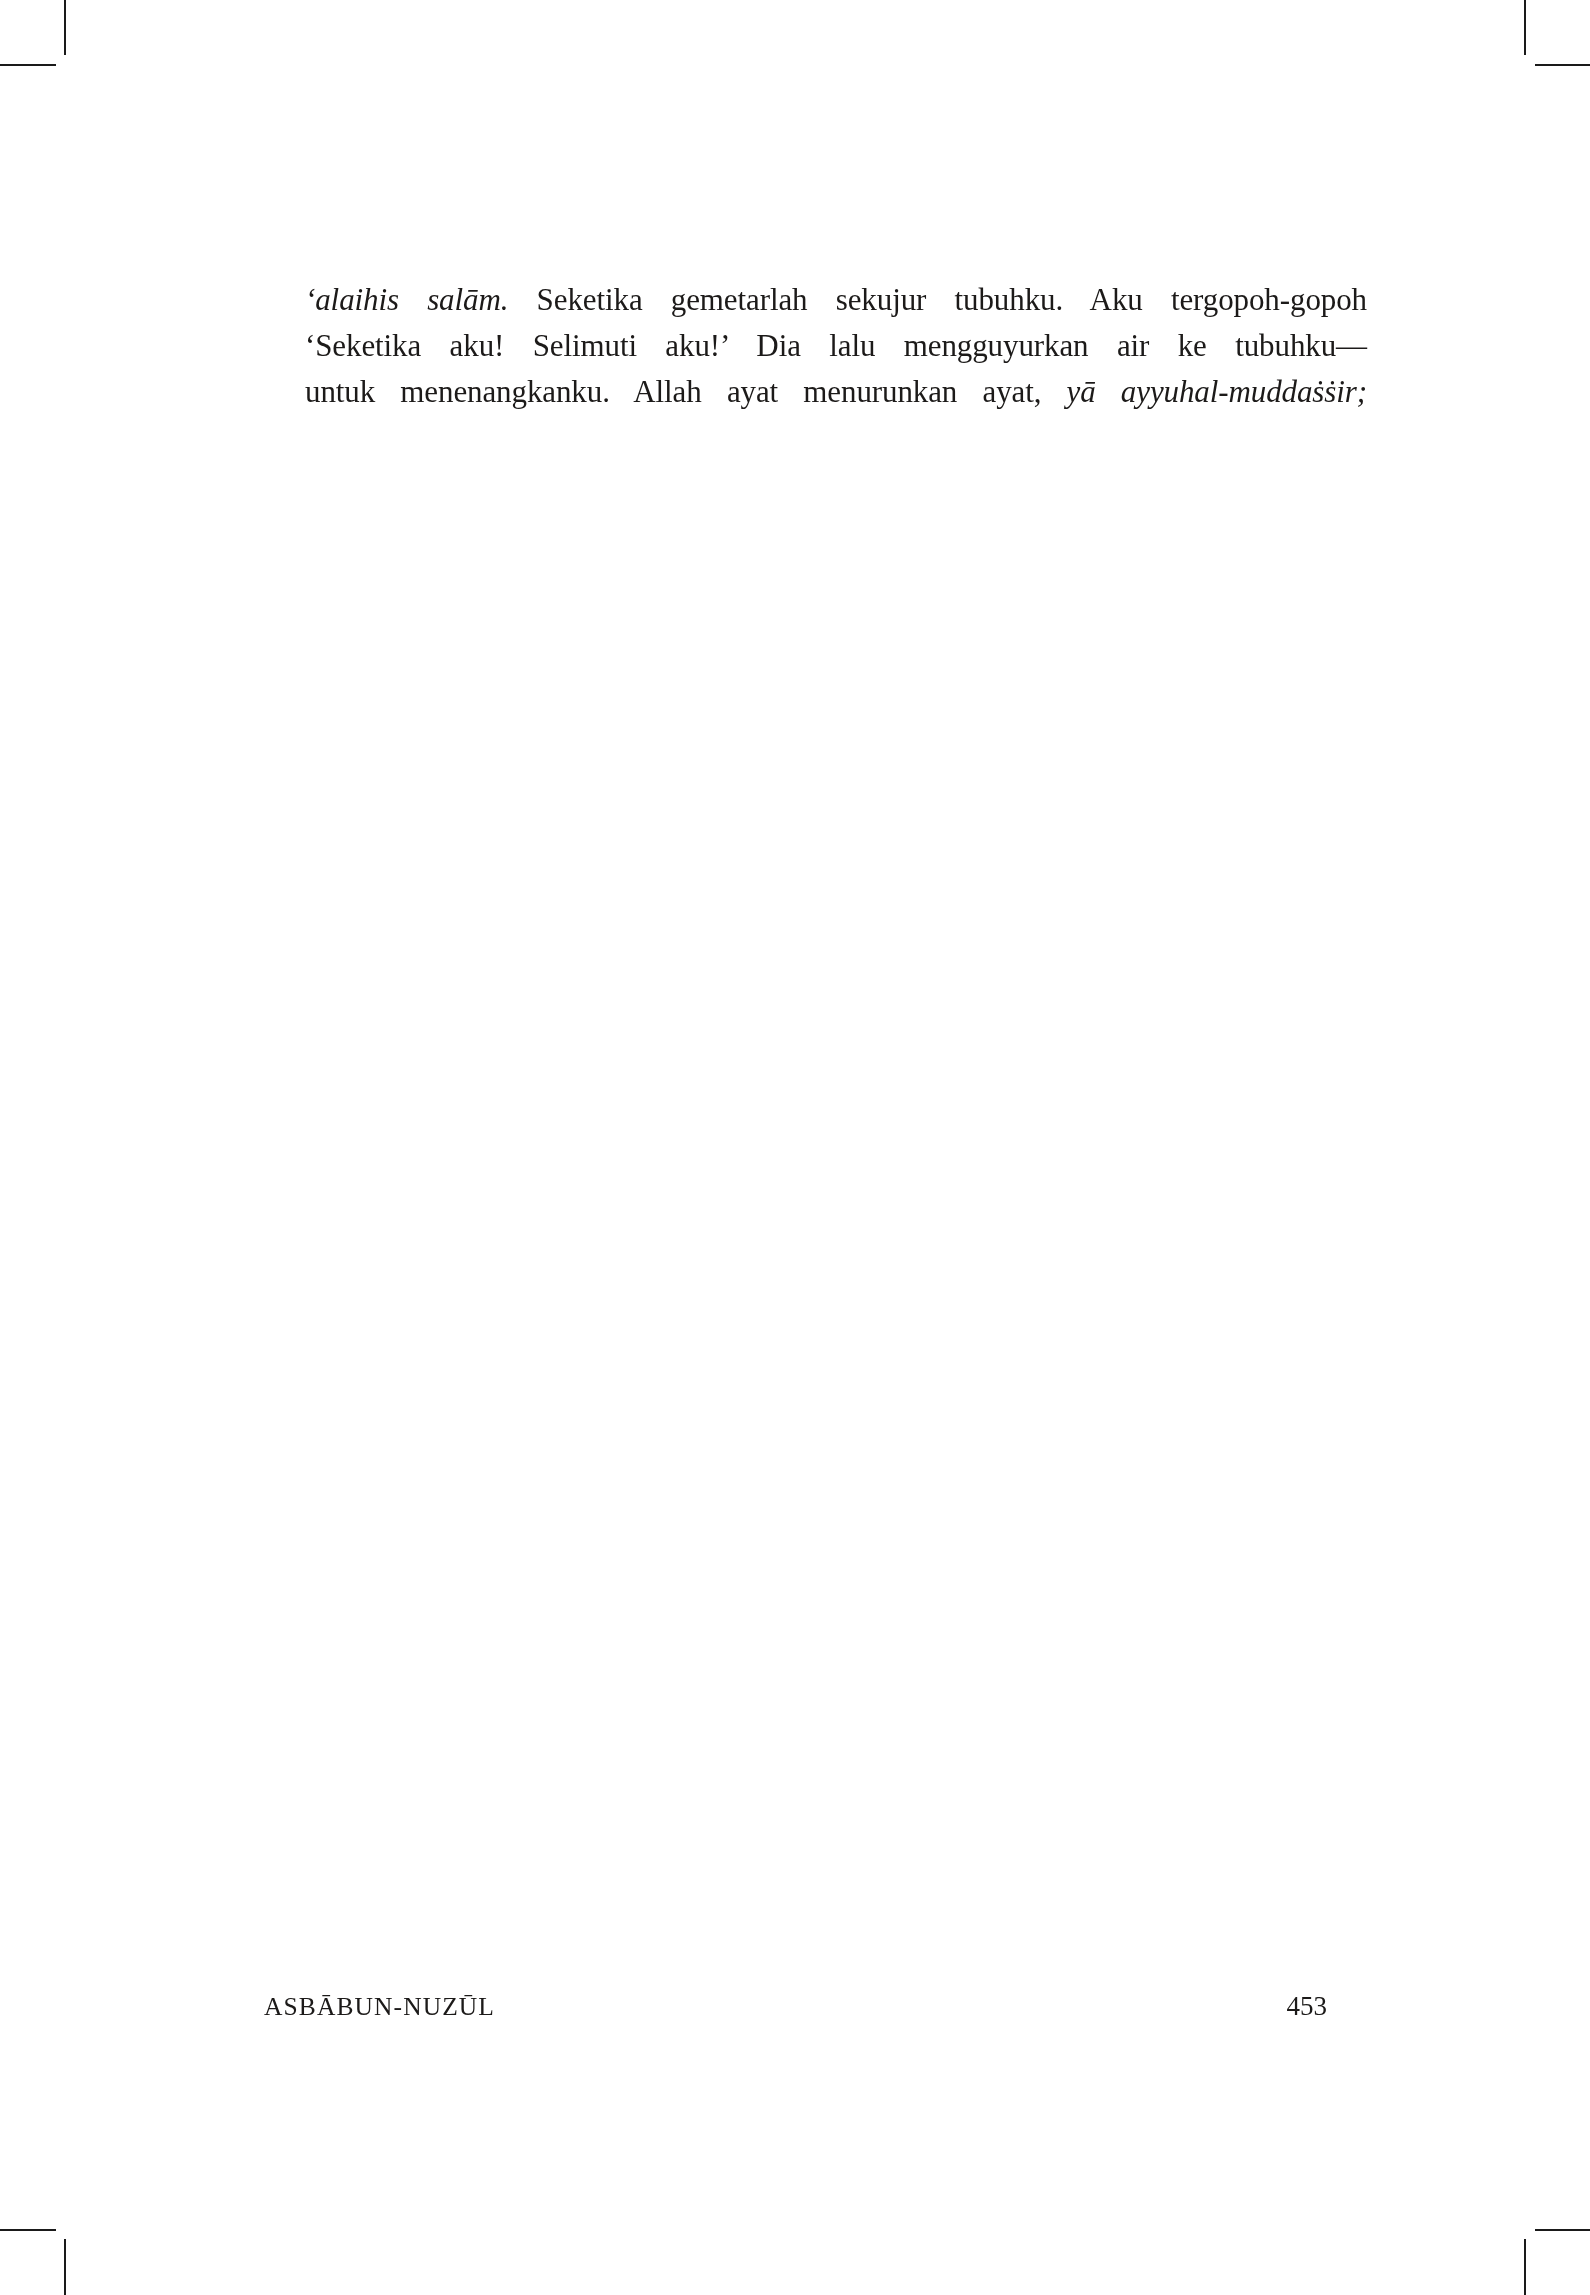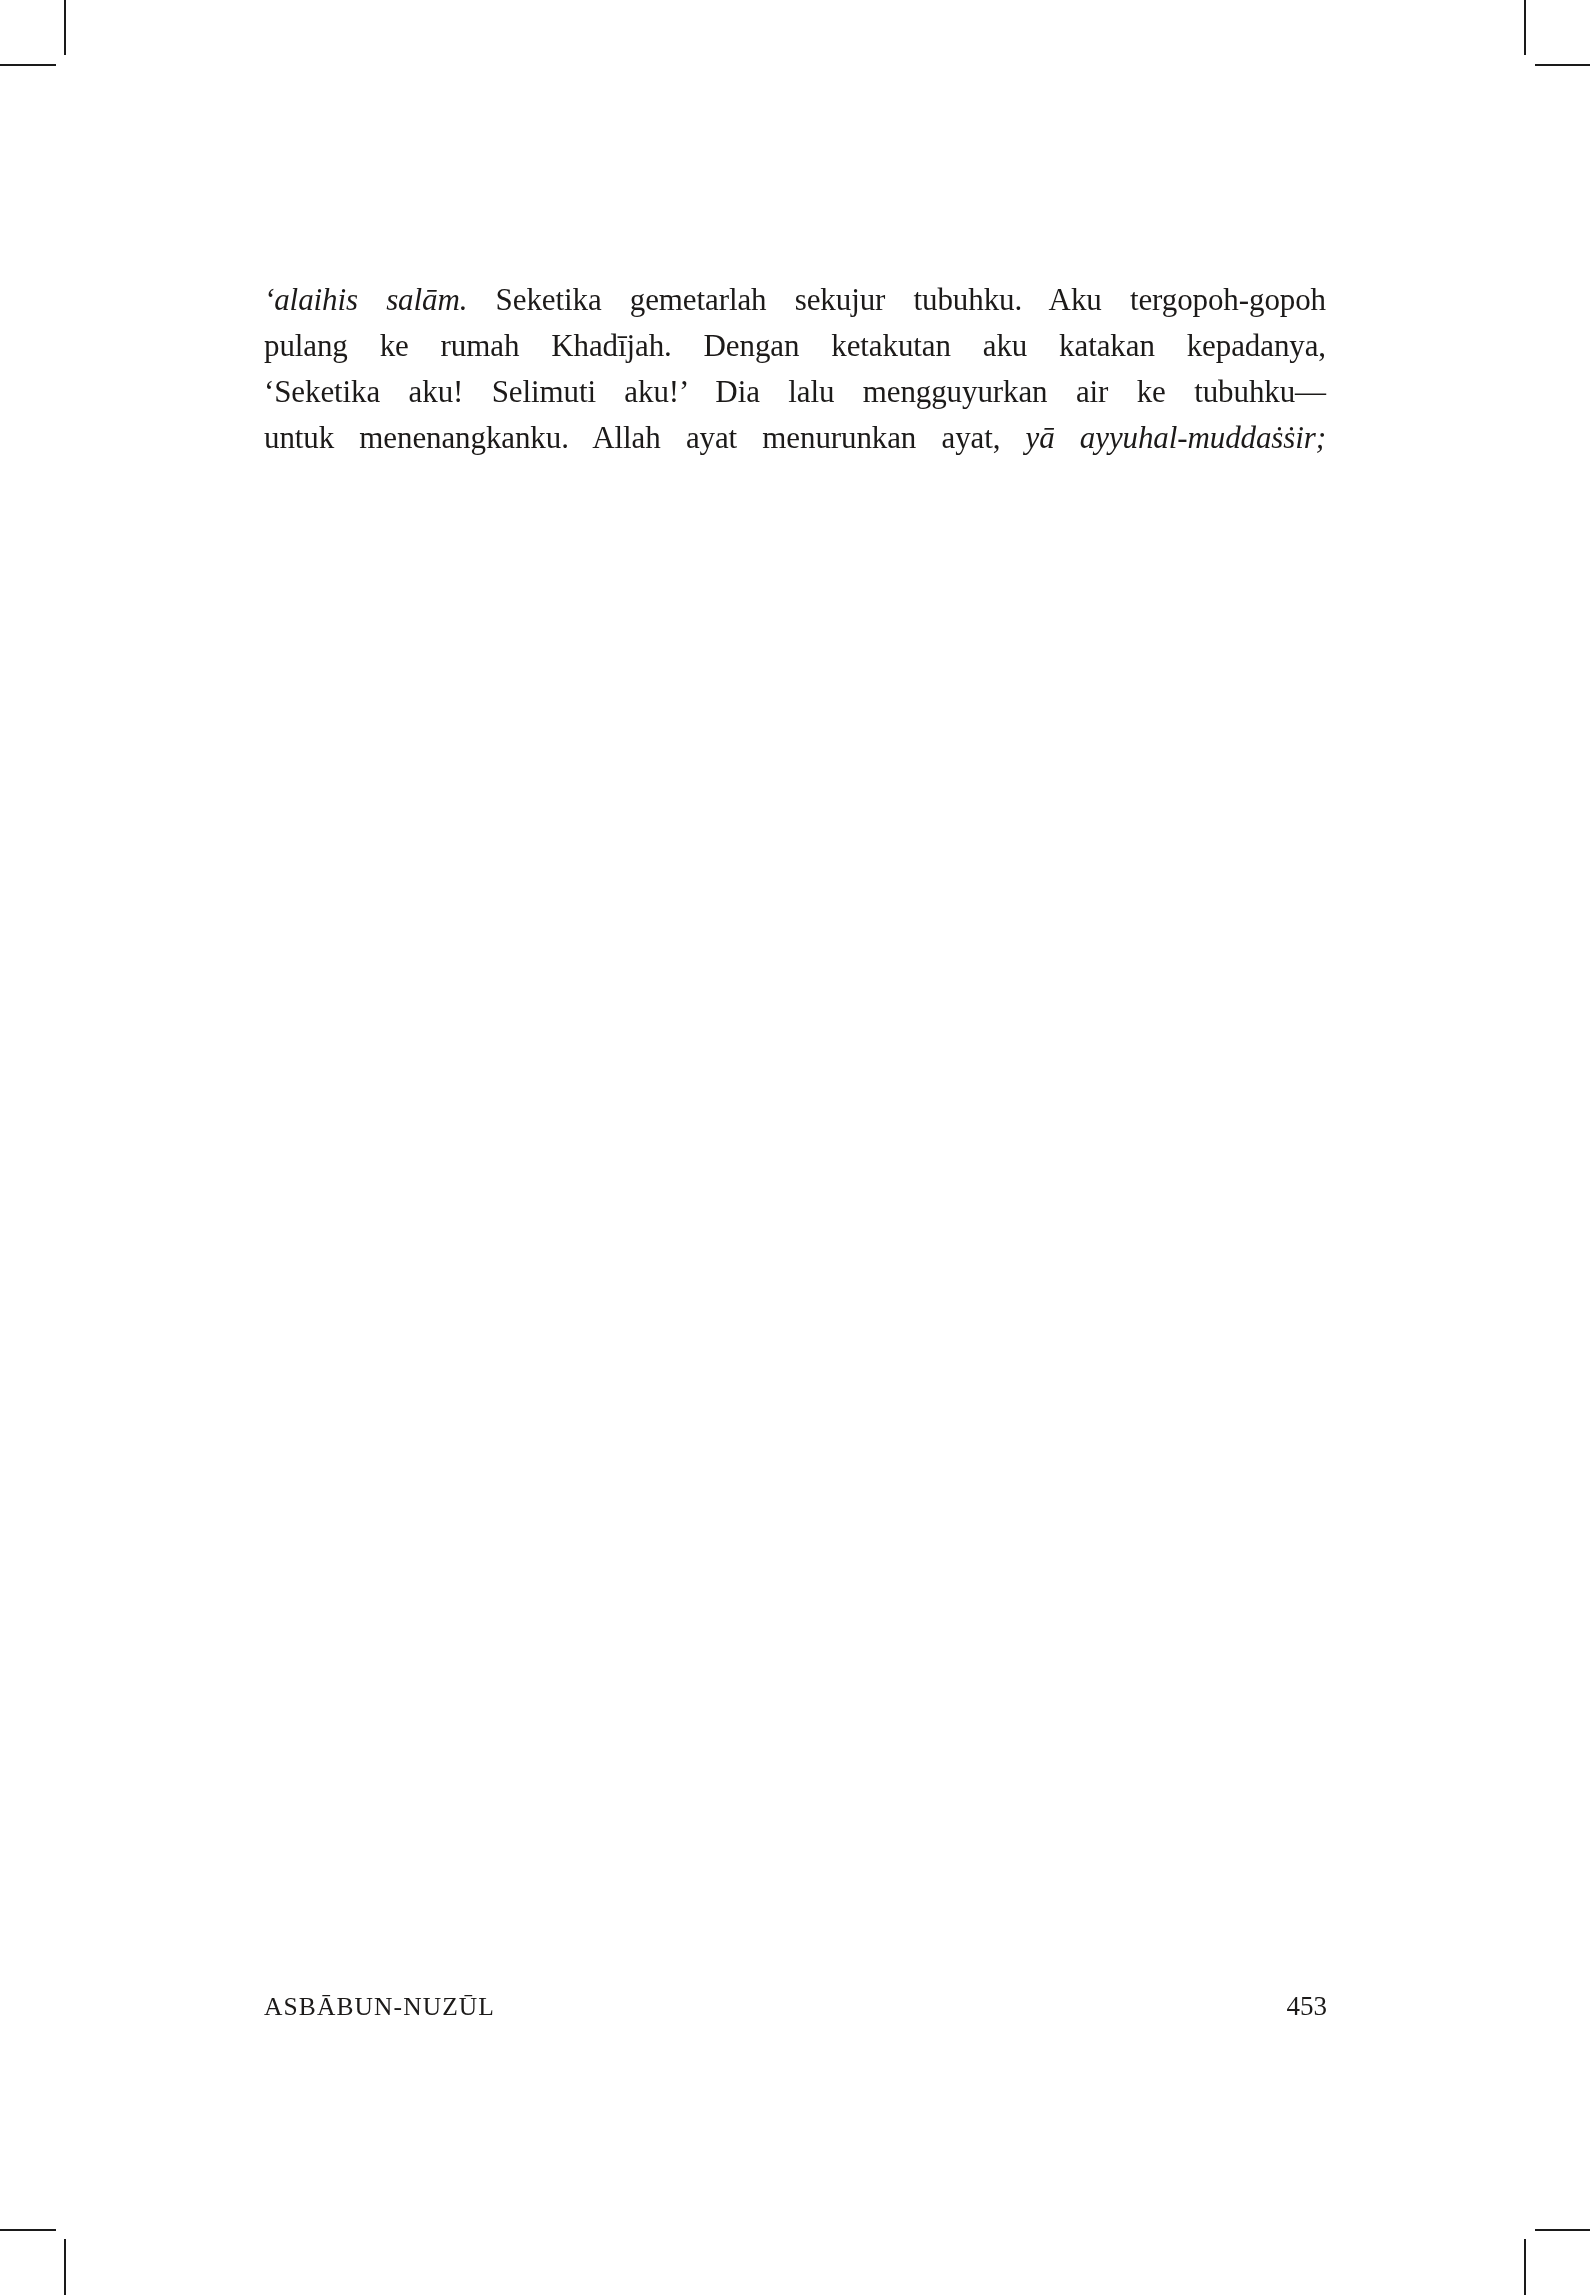--- a/index.html
+++ b/index.html
@@ -36,20 +36,21 @@
     left: 264px;
     top: 277px;
     width: 1062px;
     font-size: 31px;
     line-height: 46px;
     letter-spacing: -0.1px;
     color: #1c1a19;
   }
   .text-line {
     width: 100%;
+    margin-left: 41px;
   }
   .text-line.justify {
     text-align: justify;
     text-align-last: justify;
   }
   .text-line .italic {
     font-style: italic;
   }
   .text-line .roman {
     font-style: normal;
@@ -83,21 +84,20 @@
 <div class="cropmark cm-tl-h"></div>
 <div class="cropmark cm-tr-v"></div>
 <div class="cropmark cm-tr-h"></div>
 <div class="cropmark cm-bl-h"></div>
 <div class="cropmark cm-bl-v"></div>
 <div class="cropmark cm-br-h"></div>
 <div class="cropmark cm-br-v"></div>
 
 <div class="text-block">
     <div class="text-line justify"><span class="italic">‘alaihis salām.</span><span class="roman"> Seketika gemetarlah sekujur tubuhku. Aku tergopoh-gopoh</span></div>
-    <div class="text-line justify"><span class="roman">pulang ke rumah Khadījah. Dengan ketakutan aku katakan kepadanya,</span></div>
     <div class="text-line justify"><span class="roman">‘Seketika aku! Selimuti aku!’ Dia lalu mengguyurkan air ke tubuhku—</span></div>
     <div class="text-line justify"><span class="roman">untuk menenangkanku. Allah ayat menurunkan ayat, </span><span class="italic">yā ayyuhal-muddaṡṡir;</span></div>
   </div>
 
 <div class="footer-row">
   <span class="running-title">ASBĀBUN-NUZŪL</span>
   <span class="page-number">453</span>
 </div>
 
 

